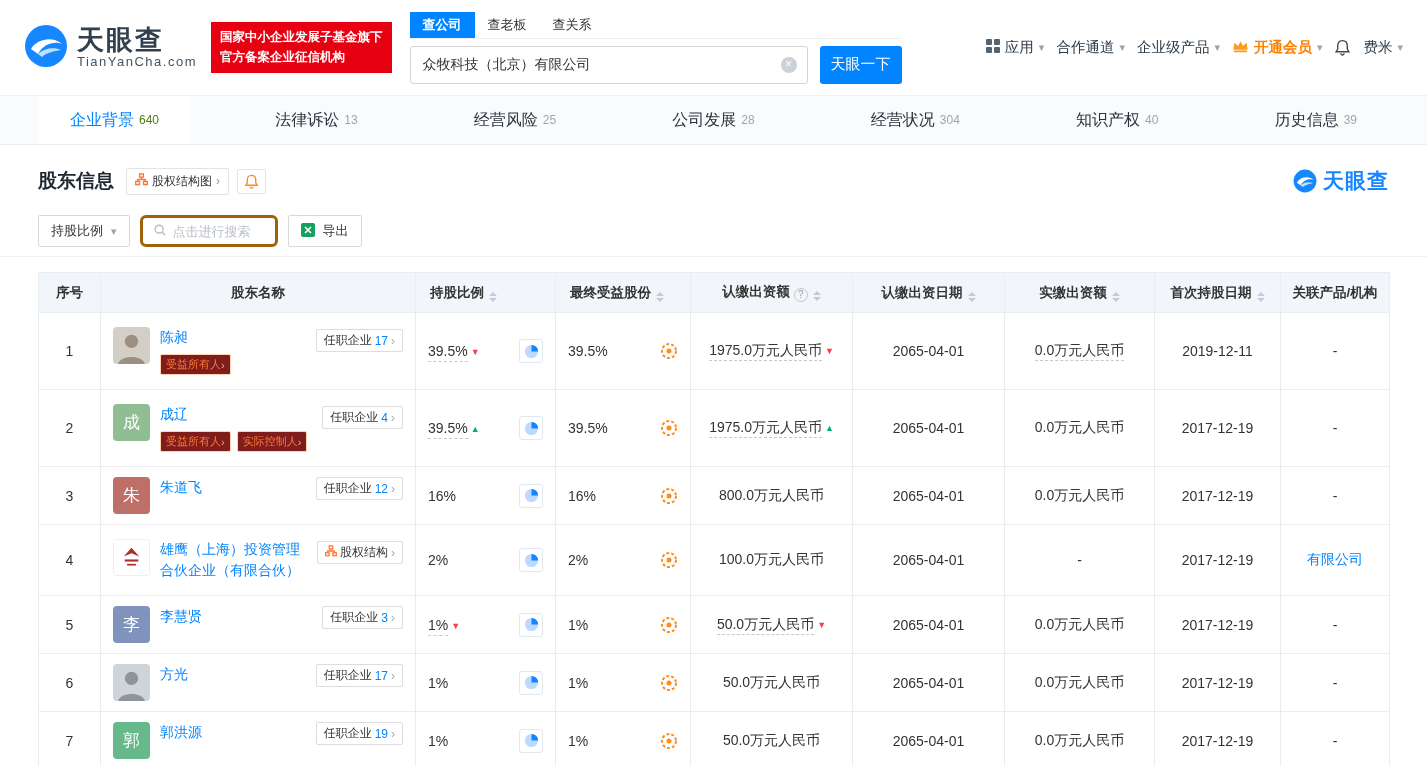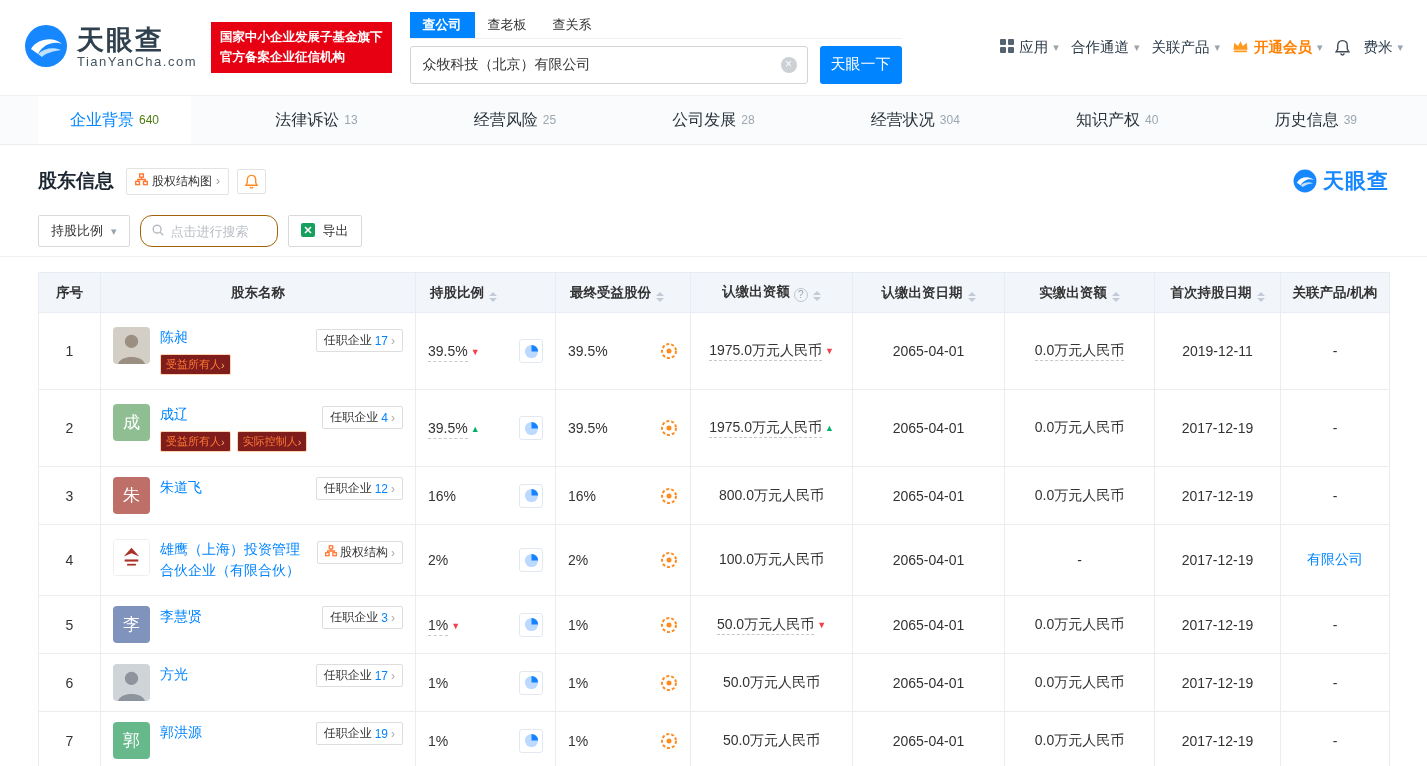--- a/index.html
+++ b/index.html
@@ -57,22 +57,22 @@
 
 .toolbar{display:flex;align-items:flex-end;padding:20px 38px 0;border-bottom:1px solid #f1f2f4}
 .sub-tabs{display:flex;gap:30px;flex:1}
 .sub-tab{font-size:15px;color:#333;padding-bottom:12px;position:relative;cursor:pointer}
 .sub-tab .scnt{color:#0084ff;font-size:13px;margin-left:3px}
 .sub-tab.active{color:#0084ff;font-weight:bold}
 .sub-tab.active::after{content:"";position:absolute;left:0;right:0;bottom:-1px;height:3px;background:#0084ff}
 .ctrls{display:flex;gap:10px;margin-bottom:9px}
 .ctl-btn{display:flex;align-items:center;gap:8px;height:32px;padding:0 12px;border:1px solid #d9d9d9;
          border-radius:2px;background:#fff;font-size:13px;color:#333;cursor:pointer}
-.ctl-search{display:flex;align-items:center;gap:6px;height:32px;padding:0 10px;border:1px solid #a16207;
-            border-radius:12px;width:138px;background:#fff}
+.ctl-search{display:flex;align-items:center;gap:6px;height:32px;padding:0 10px;border:3px solid #a16207;
+            border-radius:6px;width:138px;background:#fff}
 .ctl-search input{border:none;outline:none;width:100%;font-size:13px;color:#333;font-family:inherit}
 .ctl-search input::placeholder{color:#b9bfc6}
 
 
 .tbl-wrap{padding:15px 38px 0}
 table{width:100%;border-collapse:collapse;table-layout:fixed}
 th{background:#f2f6fa;border:1px solid #e8edf3;height:40px;font-size:13.5px;font-weight:bold;
    color:#333;text-align:center;padding:0 8px;white-space:nowrap}
 th.al{text-align:left;padding-left:14px}
 td{border:1px solid #ececec;padding:10px 12px;color:#333;text-align:center;vertical-align:middle;font-size:14px}
@@ -159,21 +159,21 @@
             </g>
           </svg></span>
       <i>应用</i>
         <s class="caret">▾</s>
     </span>
     <span class="tm-item">
       <i>合作通道</i>
         <s class="caret">▾</s>
     </span>
     <span class="tm-item">
-      <i>关联产品</i>
+      <i>企业级产品</i>
         <s class="caret">▾</s>
     </span>
     <span class="tm-item tm-vip">
       <span><svg width="17" height="14" viewBox="0 0 18 14">
             <path d="M1.5 11 L2.5 3.5 L6.5 7 L9 2 L11.5 7 L15.5 3.5 L16.5 11 Z" fill="#ff9a1f"></path>
             <rect x="2" y="11.8" width="14" height="1.8" rx="0.5" fill="#ff9a1f"></rect>
           </svg></span>
       <i>开通会员</i>
         <s class="caret">▾</s>
     </span>

